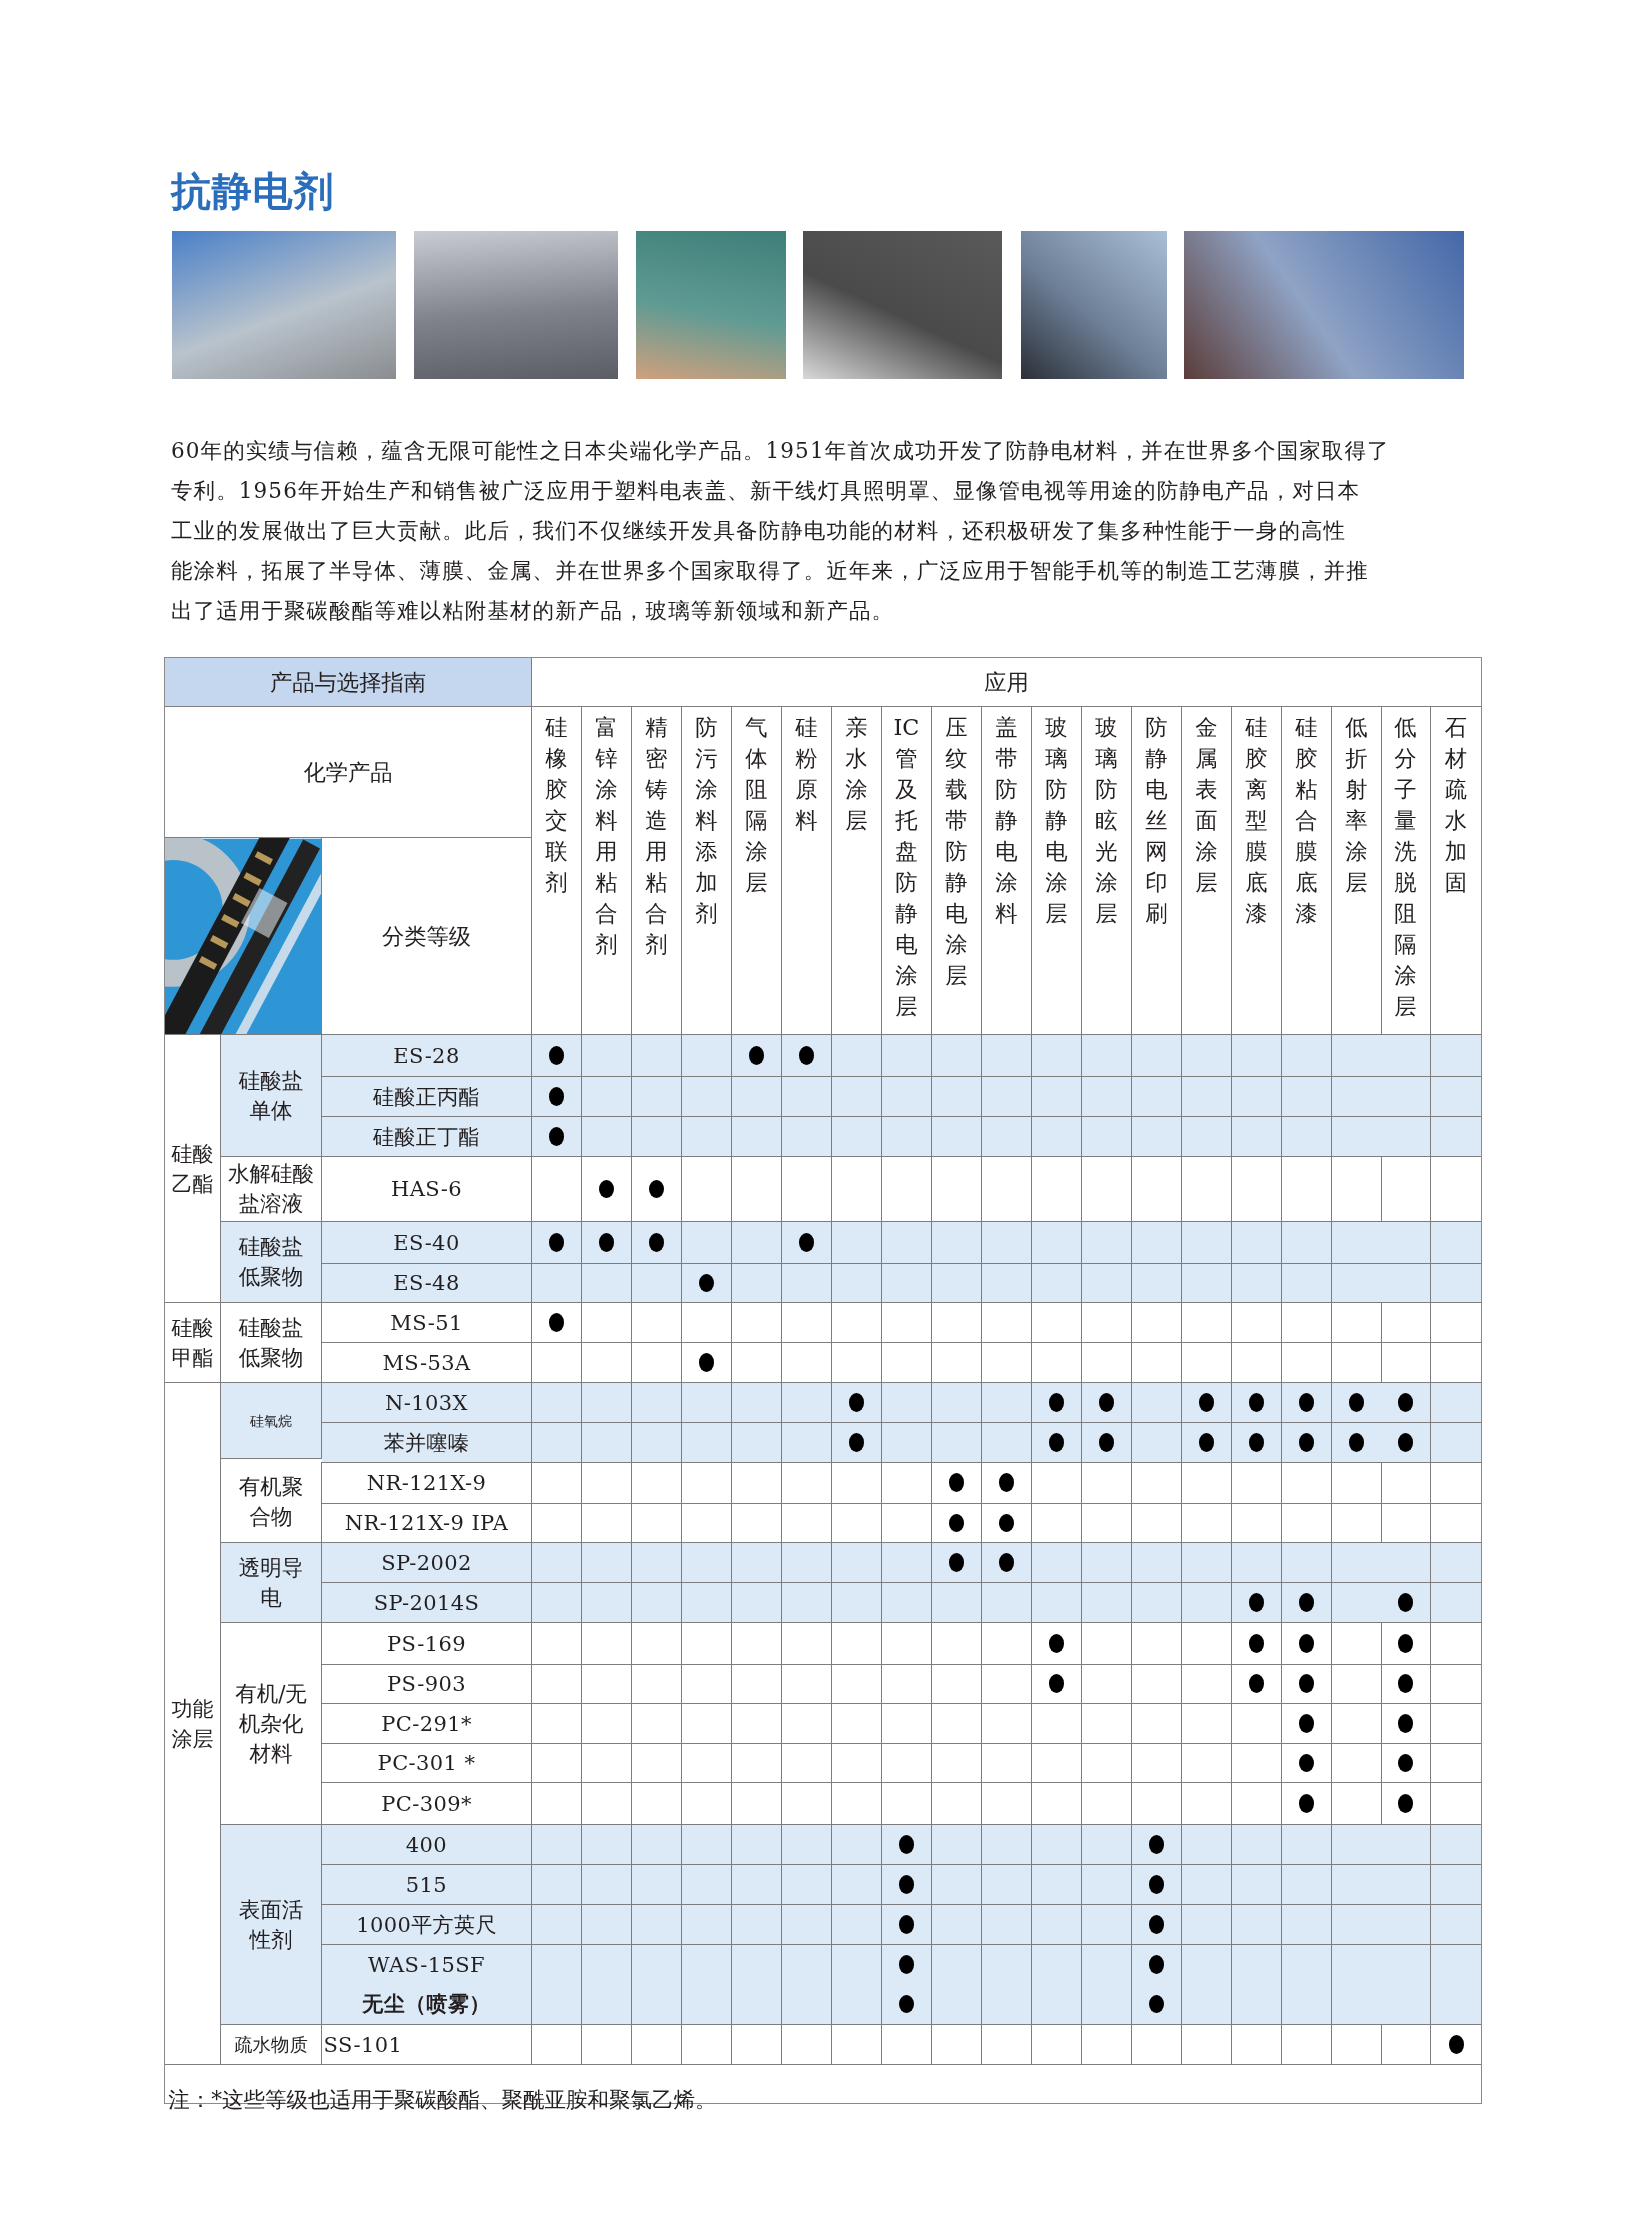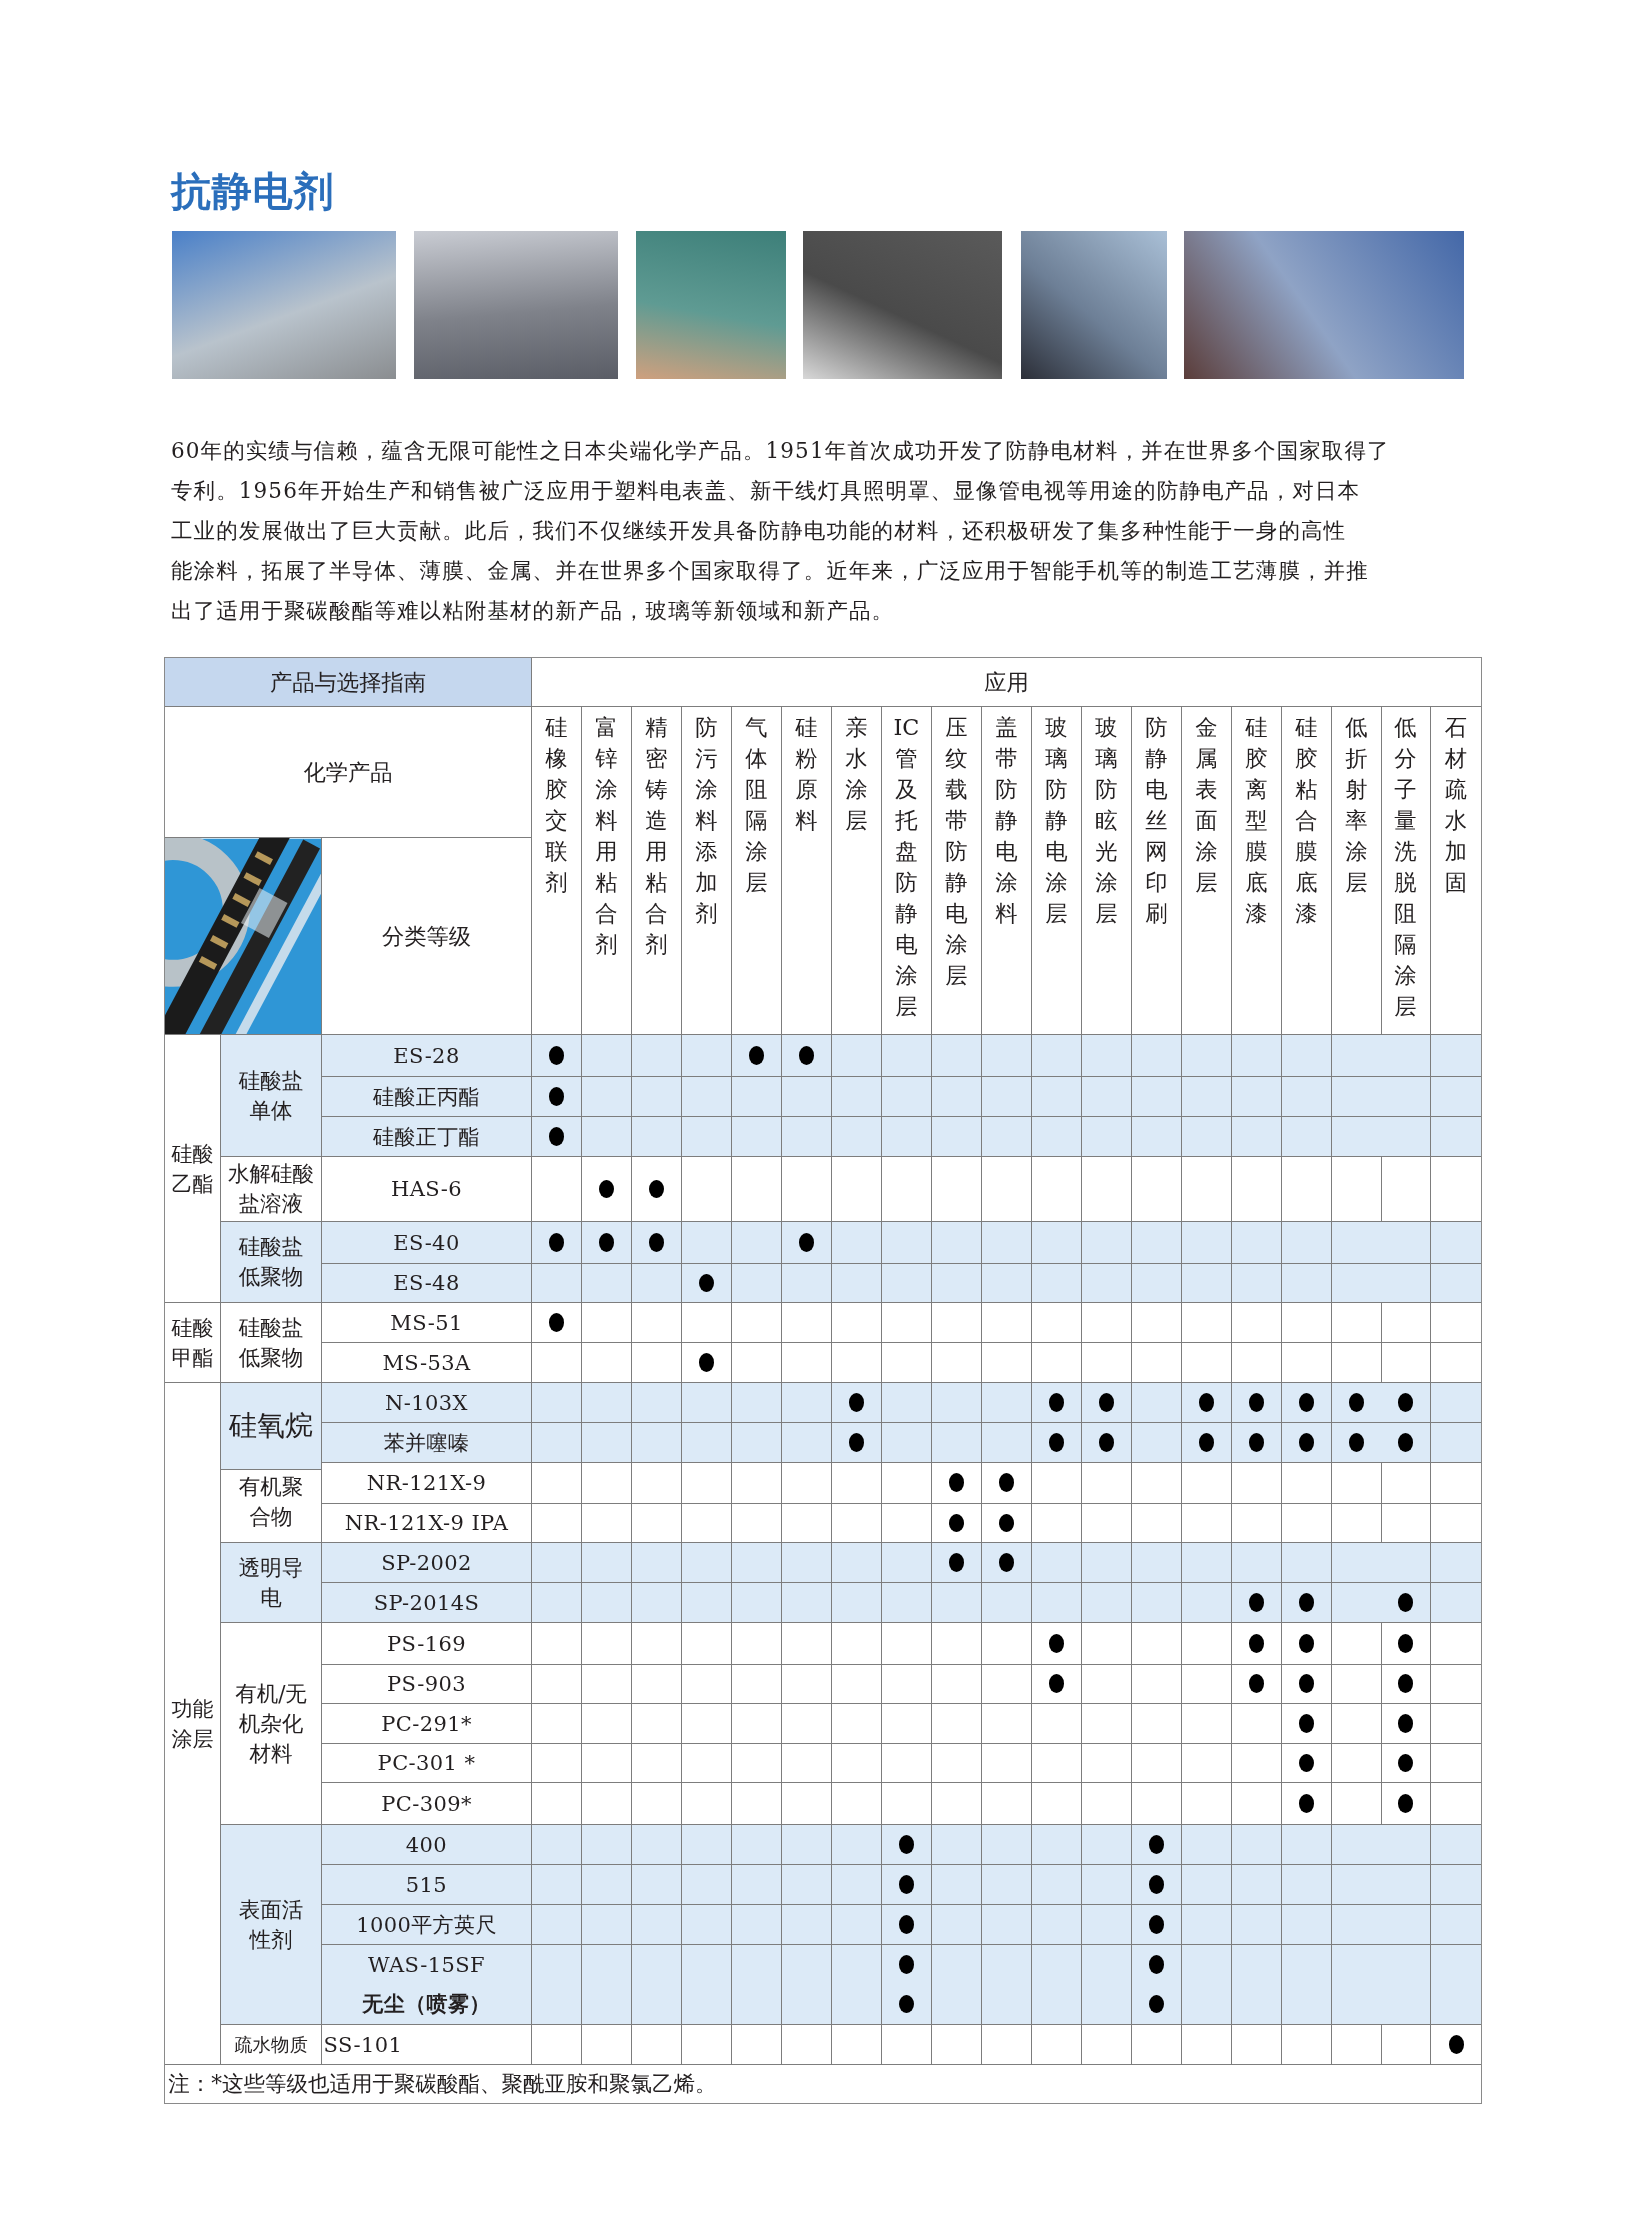--- a/index.html
+++ b/index.html
@@ -17,21 +17,21 @@
   .cell { position: absolute; box-sizing: border-box; border-right: 1.2px solid #7d7d7d; border-bottom: 1.2px solid #7d7d7d;
           display: flex; align-items: center; justify-content: center; text-align: center; font-size: 21.5px; line-height: 30px; }
   .shade { background: #dceaf7; }
   .hdr-guide { background: #c5d7ee; font-family: "DejaVu Sans", "Liberation Sans", sans-serif; font-size: 22.3px; }
   .vtext { flex-direction: column; justify-content: flex-start; padding-top: 4.8px; font-size: 22.3px; line-height: 31px; }
   .vtext span { display: block; }
   .dot { width: 15px; height: 18.4px; border-radius: 50%; background: #000; }
   .grade { font-size: 21px; letter-spacing: 0.4px; }
   .grade.left { justify-content: flex-start; padding-left: 1.6px; }
   .cat { font-size: 21.5px; line-height: 30px; }
-  .note { position: absolute; left: 0; font-size: 21.5px; display: flex; align-items: center; padding-left: 3.2px; box-sizing: border-box; }
+  .note { position: absolute; left: 0; font-size: 21.5px; display: flex; align-items: center; padding-left: 3.2px; box-sizing: border-box; margin-top: 16px; }
 </style>
 </head>
 <body>
 
 <div class="title">抗静电剂</div>
 
 <div id="photos">
     <div class="photo" style="left: 172px; width: 224px; background: linear-gradient(160deg, rgb(74, 128, 200) 0%, rgb(185, 195, 204) 55%, rgb(138, 141, 144) 100%);"></div>
     <div class="photo" style="left: 414px; width: 204px; background: linear-gradient(175deg, rgb(201, 204, 211) 0%, rgb(127, 130, 138) 55%, rgb(90, 93, 102) 100%);"></div>
     <div class="photo" style="left: 636px; width: 150px; background: linear-gradient(190deg, rgb(61, 127, 121) 0%, rgb(95, 155, 147) 55%, rgb(207, 160, 126) 100%);"></div>
@@ -241,21 +241,21 @@
       <span>加</span>
       <span>固</span>
     </div>
     <div class="cell cat" style="left: 0px; top: 377px; width: 56px; height: 268px; font-size: 21px;">硅酸<br>乙酯</div>
     <div class="cell cat" style="left: 0px; top: 645px; width: 56px; height: 80px; font-size: 21px;">硅酸<br>甲酯</div>
     <div class="cell cat" style="left: 0px; top: 725px; width: 56px; height: 682px; font-size: 21px;">功能<br>涂层</div>
     <div class="cell cat shade" style="left: 56px; top: 377px; width: 101px; height: 122px; font-size: 21.5px;">硅酸盐<br>单体</div>
     <div class="cell cat" style="left: 56px; top: 499px; width: 101px; height: 65px; font-size: 21.5px;">水解硅酸<br>盐溶液</div>
     <div class="cell cat shade" style="left: 56px; top: 564px; width: 101px; height: 81px; font-size: 21.5px;">硅酸盐<br>低聚物</div>
     <div class="cell cat" style="left: 56px; top: 645px; width: 101px; height: 80px; font-size: 21.5px;">硅酸盐<br>低聚物</div>
-    <div class="cell cat shade" style="left: 56px; top: 725px; width: 101px; height: 87px; font-size: 28px;">硅氧烷</div>
+    <div class="cell cat shade" style="left: 56px; top: 725px; width: 101px; height: 76px; font-size: 14px;">硅氧烷</div>
     <div class="cell cat" style="left: 56px; top: 804px; width: 101px; height: 81px; font-size: 21.5px;">有机聚<br>合物</div>
     <div class="cell cat shade" style="left: 56px; top: 885px; width: 101px; height: 80px; font-size: 21.5px;">透明导<br>电</div>
     <div class="cell cat" style="left: 56px; top: 965px; width: 101px; height: 202px; font-size: 21.5px;">有机/无<br>机杂化<br>材料</div>
     <div class="cell cat shade" style="left: 56px; top: 1167px; width: 101px; height: 200px; font-size: 21.5px;">表面活<br>性剂</div>
     <div class="cell cat" style="left: 56px; top: 1367px; width: 101px; height: 40px; font-size: 18.4px;">疏水物质</div>
     <div class="cell grade shade" style="left: 157px; top: 377px; width: 210px; height: 42px;">ES-28</div>
     <div class="cell shade" style="left: 367px; top: 377px; width: 50px; height: 42px;">
       <div class="dot" title="●"></div>
     </div>
     <div class="cell shade" style="left: 417px; top: 377px; width: 50px; height: 42px;"></div>

